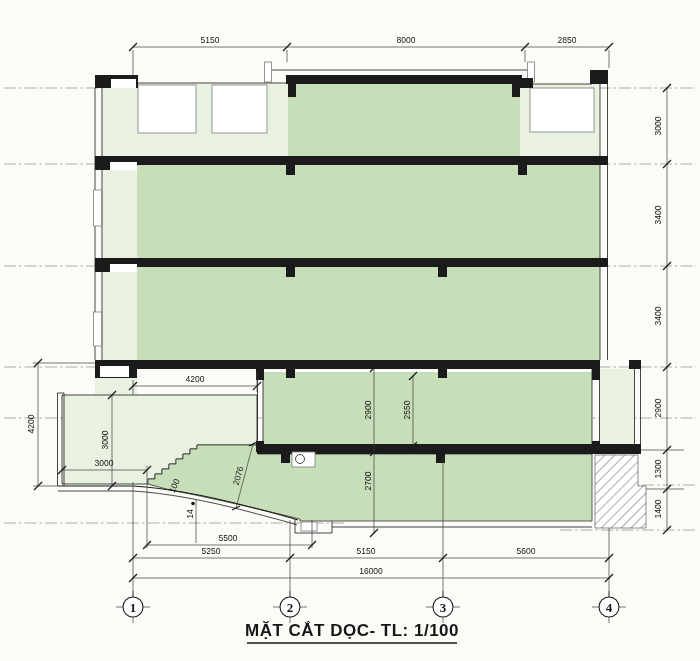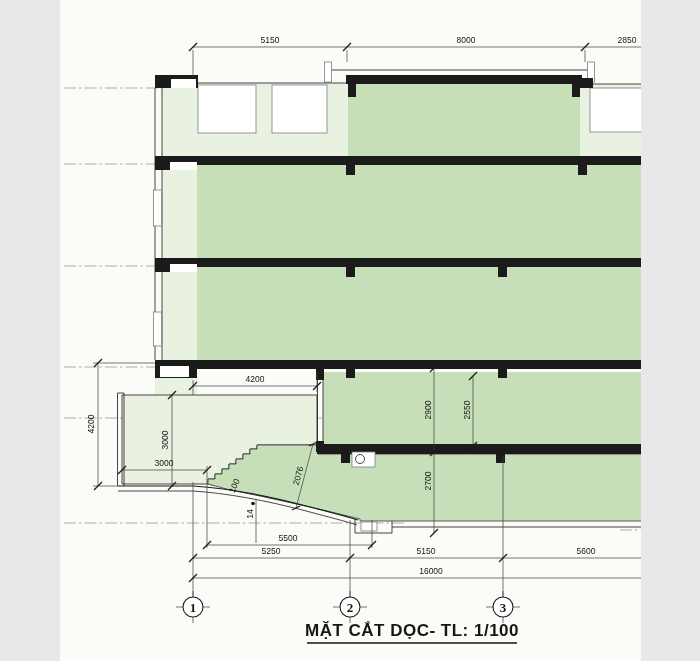--- a/index.html
+++ b/index.html
@@ -1,16 +1,16 @@
 <!DOCTYPE html>
 <html style="--c-background: #fbfbf8; --c-room: #c7dfb8; --c-lite: #e9f1e1; --c-line: #1b1b1b; --c-dim: #3c3c3c; --c-centerline: #9b9b9b; --c-frame: #7d7d7d; --c-text: #161616;"><head>
 <meta charset="utf-8">
 <style>
   html,body{margin:0;padding:0;background:#e8e8e8;}
-  #stage{position:relative;width:581px;height:661px;background:var(--c-background,#fbfbf8);margin:0 auto;overflow:hidden;}
+  #stage{position:relative;width:700px;height:661px;background:var(--c-background,#fbfbf8);margin:0 auto;overflow:hidden;}
   svg{display:block}
   .blk{fill:var(--c-line,#1b1b1b);stroke:none}
   .wht{fill:#ffffff;stroke:none}
   .thin{stroke:var(--c-line,#1b1b1b);stroke-width:.8;fill:none}
   .med{stroke:var(--c-line,#1b1b1b);stroke-width:1.2;fill:none}
   .dim{stroke:var(--c-dim,#3c3c3c);stroke-width:.7;fill:none}
   .tick{stroke:var(--c-line,#1b1b1b);stroke-width:1.2;fill:none}
   .cl{stroke:var(--c-centerline,#9b9b9b);stroke-width:.8;stroke-dasharray:12 3 2.5 3;fill:none}
   .win{fill:#ffffff;stroke:var(--c-frame,#7d7d7d);stroke-width:.8}
   .room{fill:var(--c-room,#c7dfb8)}

